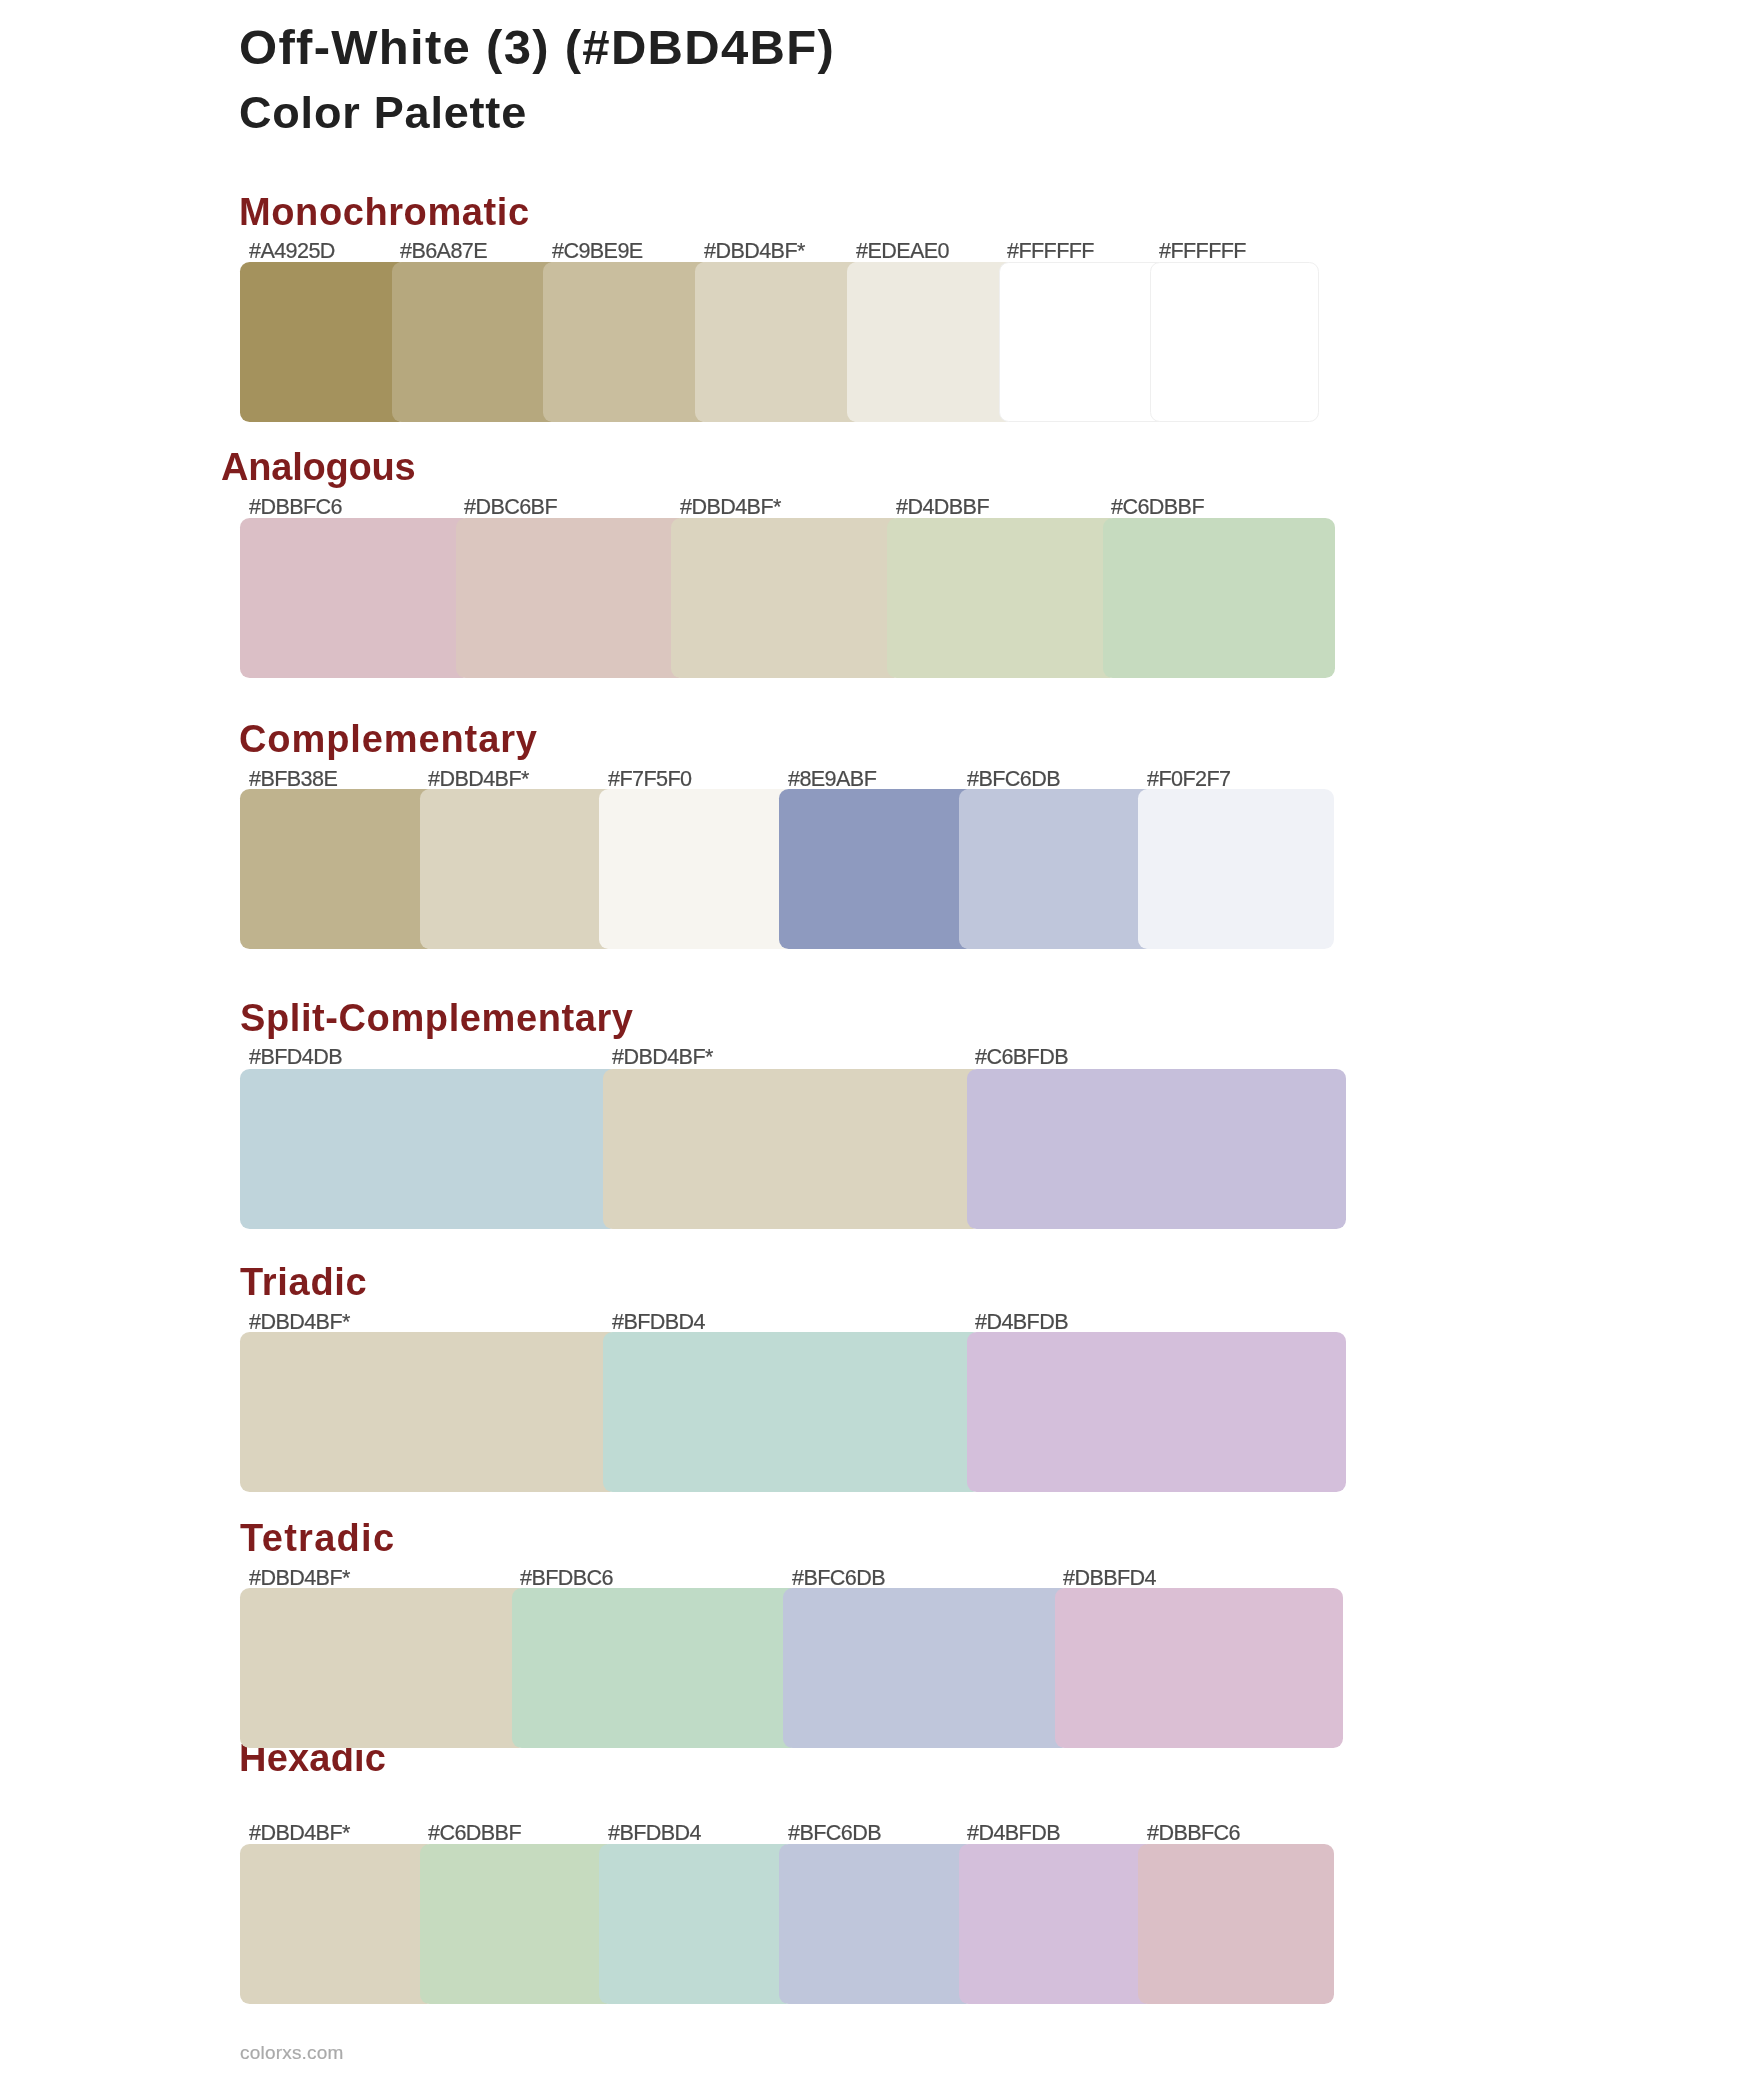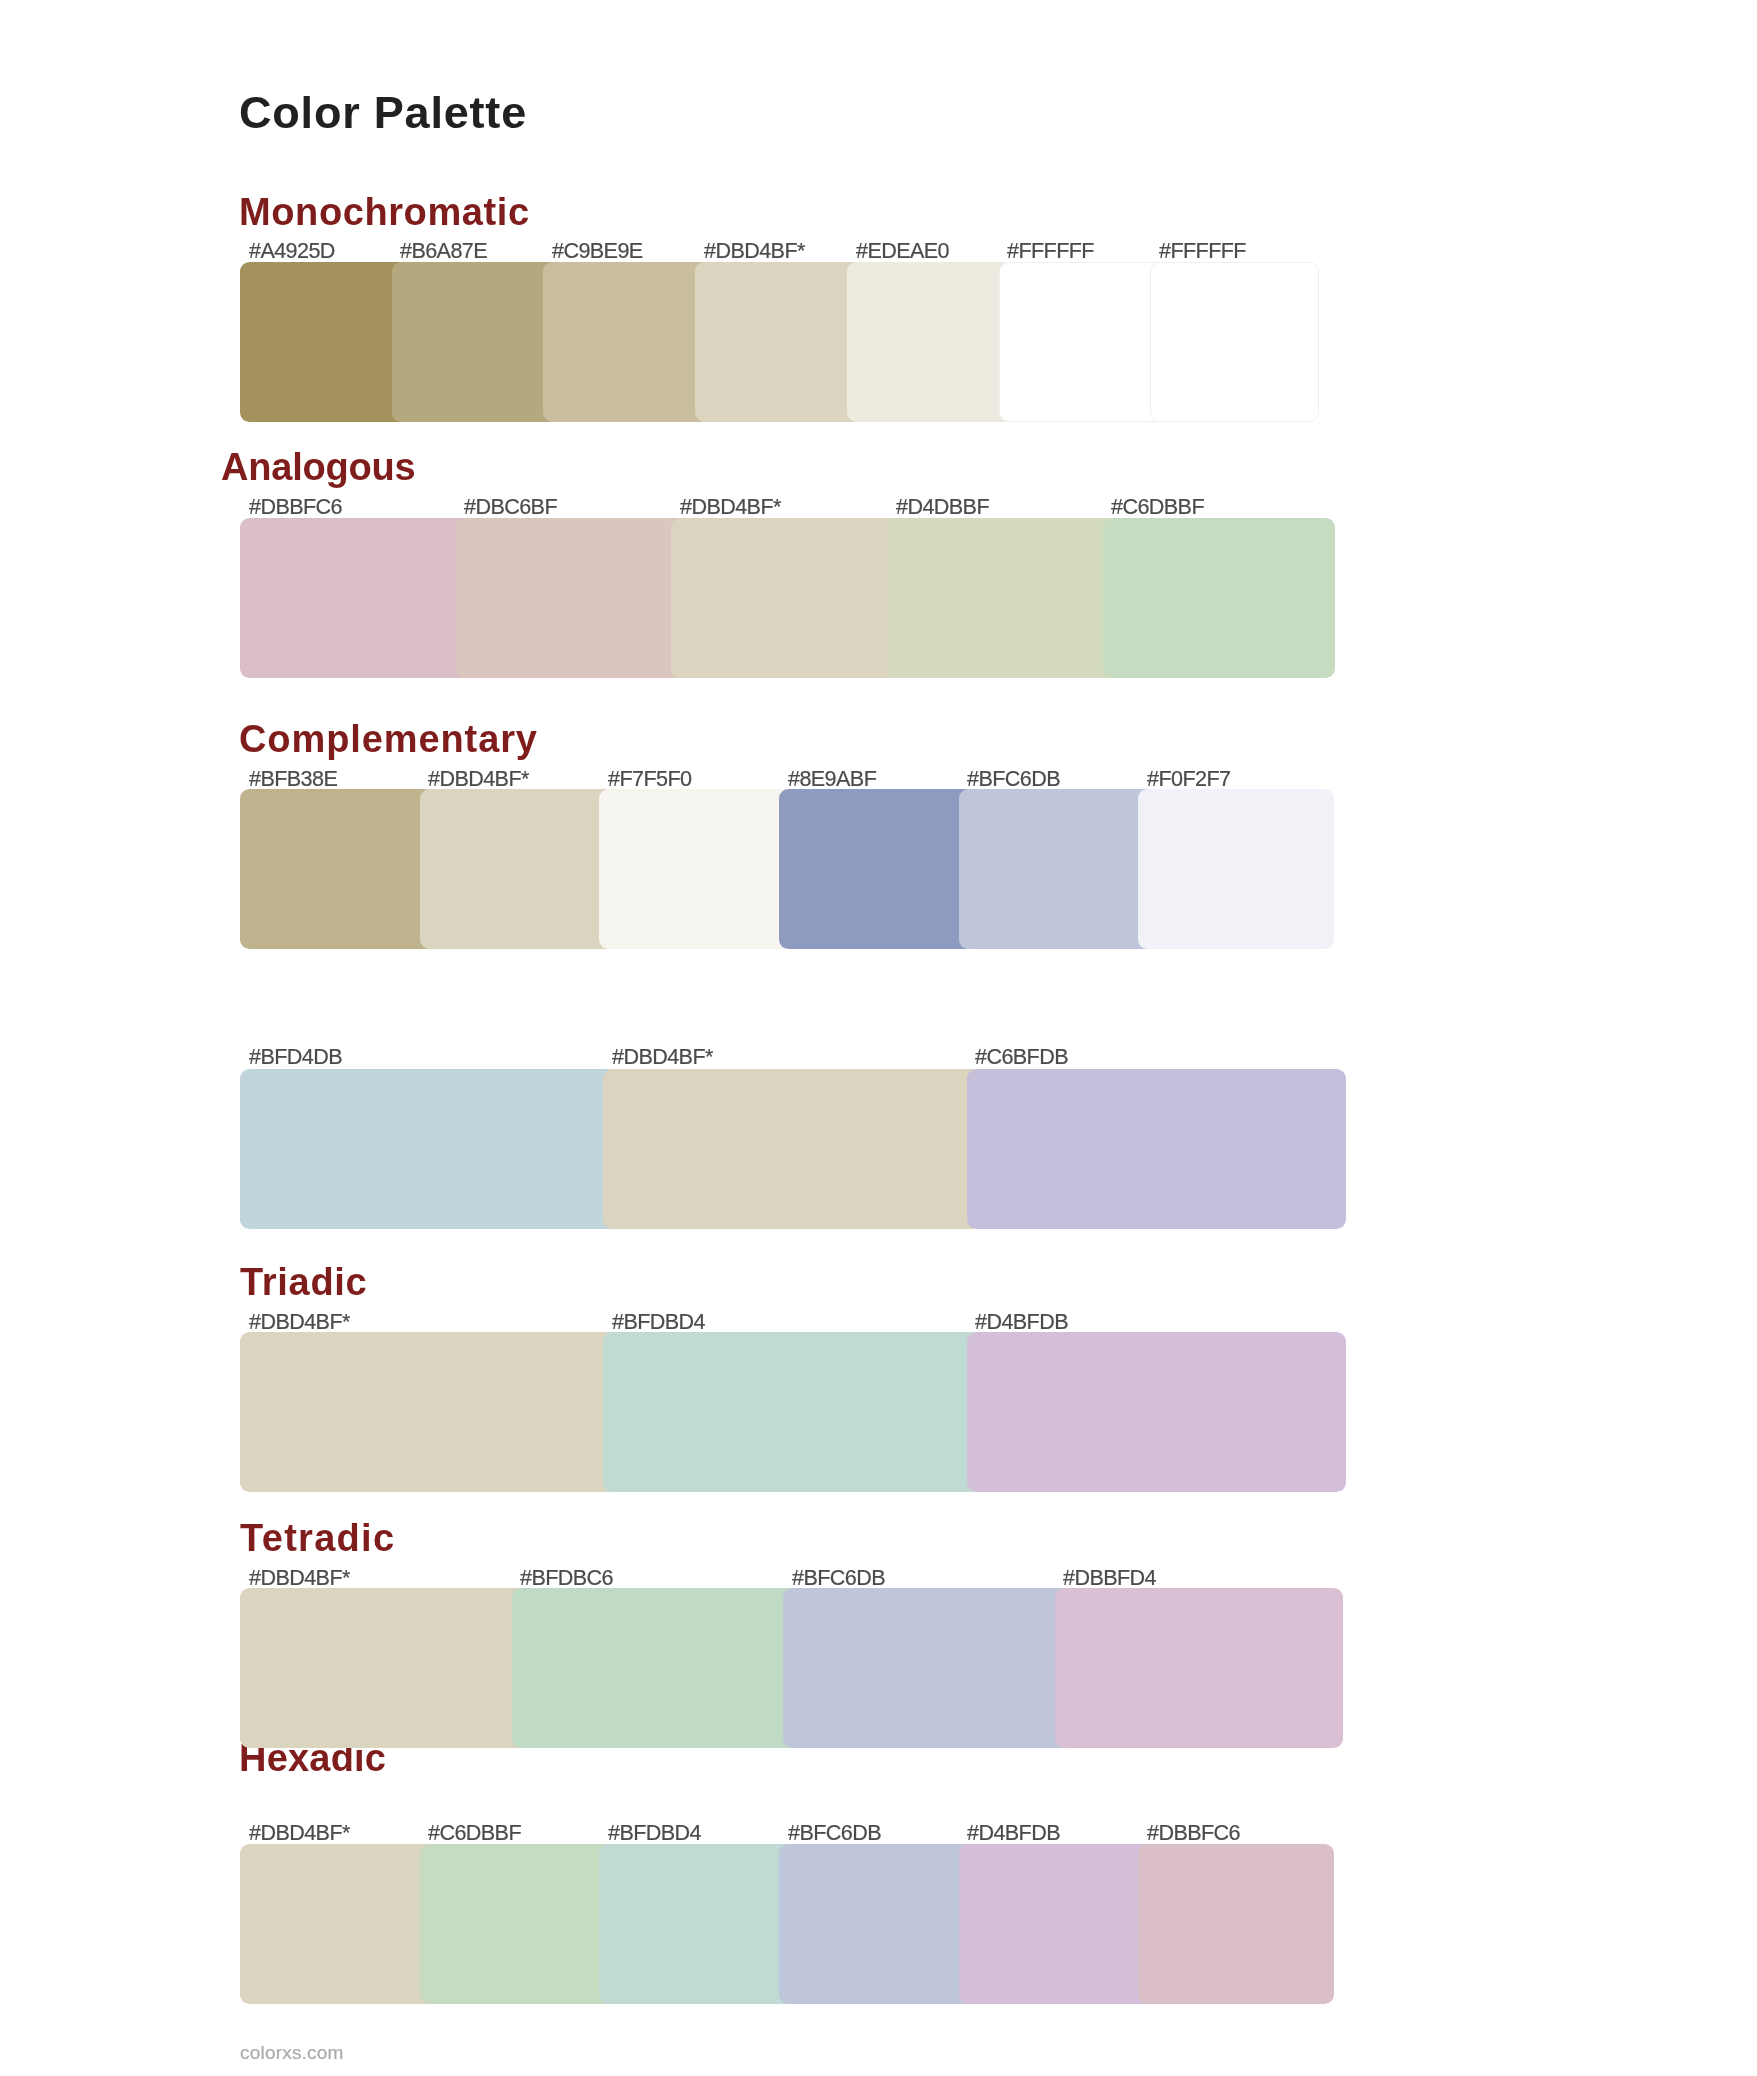--- a/index.html
+++ b/index.html
@@ -24,20 +24,21 @@
 
   .swrow{position:absolute;height:160px;}
   .sw{position:absolute;top:0;height:160px;border-radius:9.6px;box-sizing:border-box;}
   .sw.white{border:1.6px solid #EFEFEF;}
 </style>
 </head>
 <body>
 
 <div class="page">
 
+  <div class="t title" style="left:239px;top:23px">Off-White (3) (#DBD4BF)</div>
   <div class="t subtitle" style="left:239px;top:90px">Color Palette</div>
 
   <div class="t sec-title" style="left:239px;top:193px;letter-spacing:0.6px">Monochromatic</div>
   <div class="hexrow" style="top:240px">
     <span class="t hexlabel" style="left:241px">#A4925D</span>
     <span class="t hexlabel" style="left:392px">#B6A87E</span>
     <span class="t hexlabel" style="left:544px">#C9BE9E</span>
     <span class="t hexlabel" style="left:696px">#DBD4BF*</span>
     <span class="t hexlabel" style="left:848px">#EDEAE0</span>
     <span class="t hexlabel" style="left:999px">#FFFFFF</span>
@@ -80,20 +81,21 @@
   </div>
   <div class="swrow" style="left:240px;top:789px;width:1094px">
     <div class="sw" style="left:0px;width:196px;z-index:1;background:#BFB38E"></div>
     <div class="sw" style="left:180px;width:196px;z-index:2;background:#DBD4BF"></div>
     <div class="sw" style="left:359px;width:196px;z-index:3;background:#F7F5F0"></div>
     <div class="sw" style="left:539px;width:196px;z-index:4;background:#8E9ABF"></div>
     <div class="sw" style="left:719px;width:196px;z-index:5;background:#BFC6DB"></div>
     <div class="sw" style="left:898px;width:196px;z-index:6;background:#F0F2F7"></div>
   </div>
 
+  <div class="t sec-title" style="left:240px;top:999px;letter-spacing:0.6px">Split-Complementary</div>
   <div class="hexrow" style="top:1046px">
     <span class="t hexlabel" style="left:241px">#BFD4DB</span>
     <span class="t hexlabel" style="left:604px">#DBD4BF*</span>
     <span class="t hexlabel" style="left:967px">#C6BFDB</span>
   </div>
   <div class="swrow" style="left:240px;top:1069px;width:1106px">
     <div class="sw" style="left:0px;width:379px;z-index:1;background:#BFD4DB"></div>
     <div class="sw" style="left:363px;width:379px;z-index:2;background:#DBD4BF"></div>
     <div class="sw" style="left:727px;width:379px;z-index:3;background:#C6BFDB"></div>
   </div>

